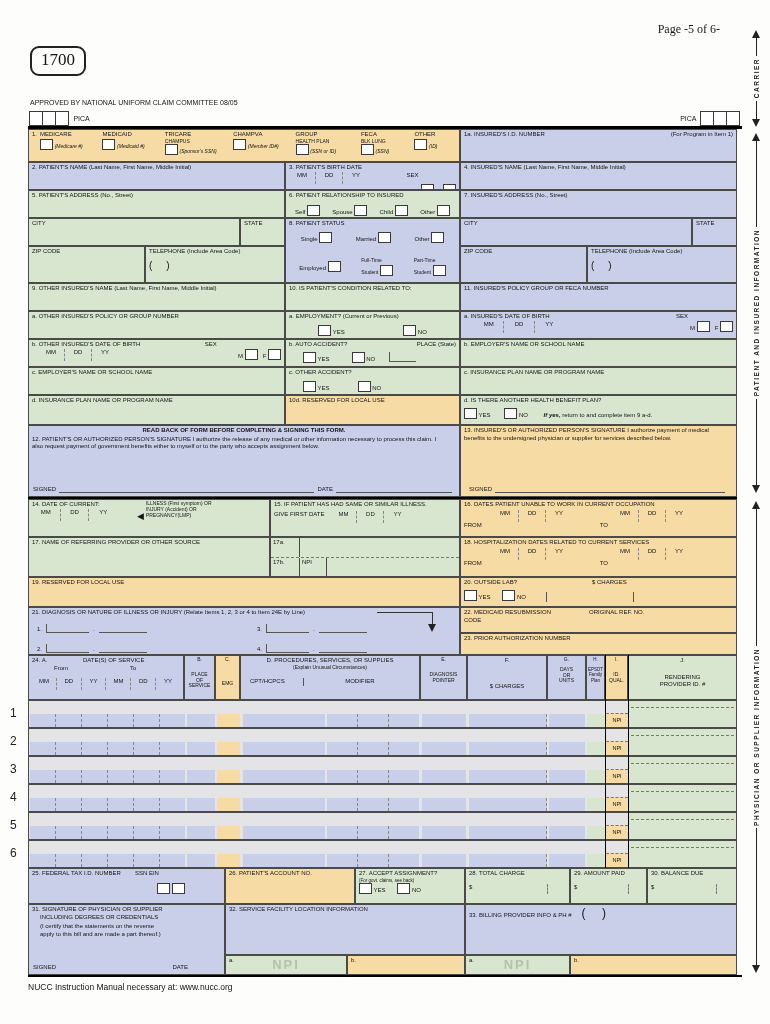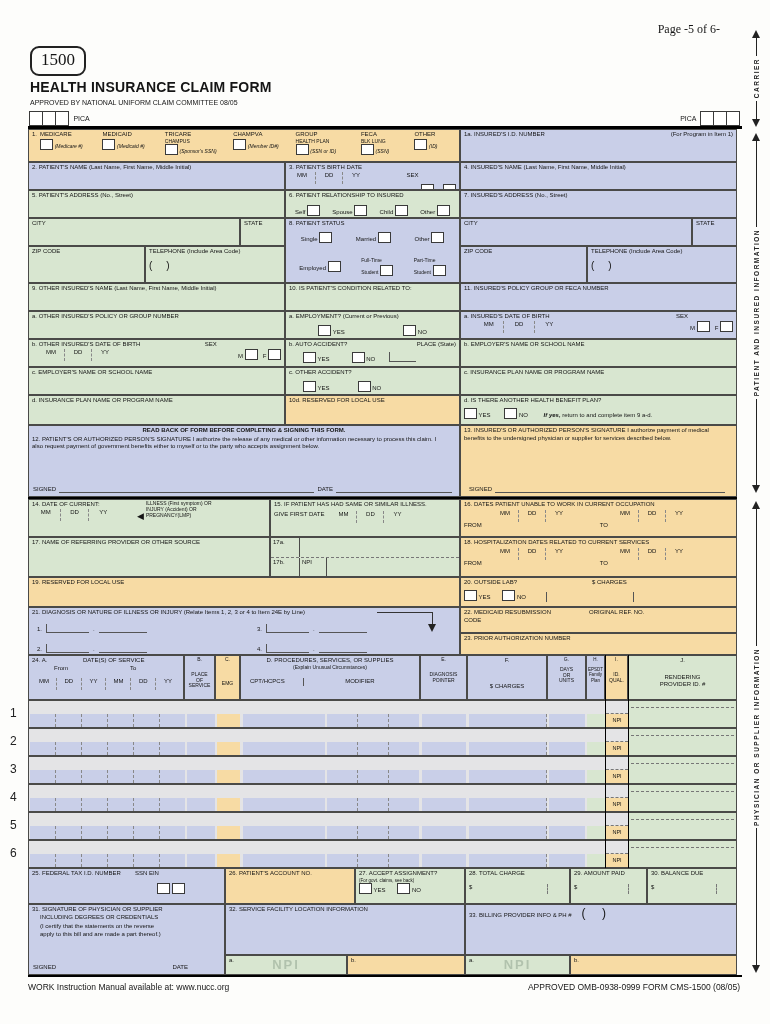--- a/index.html
+++ b/index.html
@@ -30,22 +30,21 @@
   .dash-mid{position:absolute;left:2px;right:2px;top:6px;border-top:1px dashed #777;}
   .npiwm{position:absolute;left:0;right:0;top:1px;text-align:center;font-size:13px;font-weight:bold;color:rgba(130,150,130,0.45);letter-spacing:2px;}
   .hline{position:absolute;background:#000;}
 </style>
 </head>
 <body>
 
 <div class="page">
 
   <div class="nb" style="position:absolute;left:560px;top:22px;width:160px;text-align:right;font-family:'Liberation Serif',serif;font-size:12px;">Page -5 of 6-</div>
-  <div style="position:absolute;left:30px;top:46px;width:52px;height:26px;border:2px solid #222;border-radius:9px;text-align:center;font-family:'Liberation Serif',serif;font-size:17px;line-height:24px;">1500</div>
-  <div style="position:absolute;left:30px;top:79px;font-size:14px;font-weight:bold;letter-spacing:0.2px;">HEALTH INSURANCE CLAIM FORM</div>
+  <div style="position:absolute;left:30px;top:46px;width:52px;height:26px;border:2px solid #222;border-radius:9px;text-align:center;font-family:'Liberation Serif',serif;font-size:17px;line-height:24px;">1700</div>
   <div style="position:absolute;left:30px;top:99px;font-size:7px;">APPROVED BY NATIONAL UNIFORM CLAIM COMMITTEE 08/05</div>
 
   <div style="position:absolute;left:30px;top:109px;">
     <span class="cbs"></span><span class="cbs"></span><span class="cbs"></span>
     <span style="font-size:7px;vertical-align:middle;">PICA</span>
   </div>
   <div style="position:absolute;left:640px;top:109px;width:100px;text-align:right;">
     <span style="font-size:7px;vertical-align:middle;">PICA</span>
     <span class="cbs"></span><span class="cbs"></span><span class="cbs"></span>
   </div>
@@ -654,22 +653,21 @@
     <span style="font-size:12px;margin-left:8px;"><span>(</span>&nbsp;&nbsp;&nbsp;&nbsp;&nbsp;<span>)</span></span>
   </div>
   <div class="c g" style="left:465px;top:955px;width:105px;height:20px;">
     <span>a.</span>
     <div class="npiwm">NPI</div>
   </div>
   <div class="c o" style="left:570px;top:955px;width:167px;height:20px;"><span>b.</span></div>
 
   <div class="hline" style="left:28px;top:975px;width:714px;height:2px;"></div>
 
-  <div class="nb" style="position:absolute;left:28px;top:982px;font-size:8.5px;">WORK Instruction Manual available at: www.nucc.org</div>
-  <div class="nb" style="position:absolute;left:400px;top:982px;width:340px;text-align:right;font-size:8.5px;">APPROVED OMB-0938-0999 FORM CMS-1500 (08/05)</div>
+  <div class="nb" style="position:absolute;left:28px;top:982px;font-size:8.5px;">NUCC Instruction Manual necessary at: www.nucc.org</div>
 
   <div class="strip" style="left:744px;top:30px;height:97px;">
     <div class="tri-up"></div>
     <div class="sline"></div>
     <div class="vtext">CARRIER</div>
     <div class="sline"></div>
     <div class="tri-down"></div>
   </div>
   <div class="strip" style="left:744px;top:133px;height:360px;">
     <div class="tri-up"></div>

